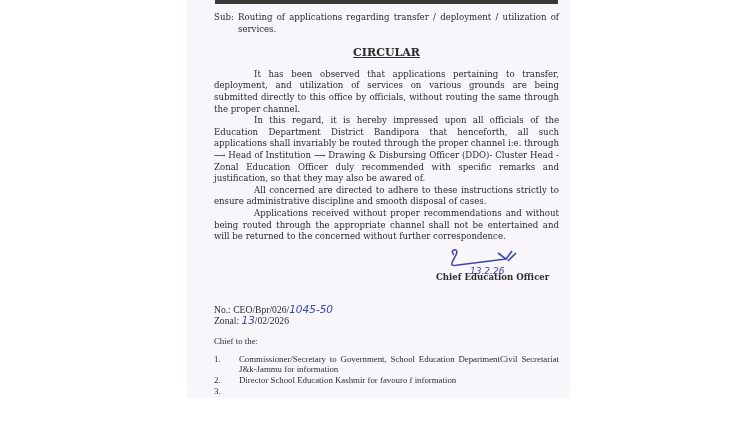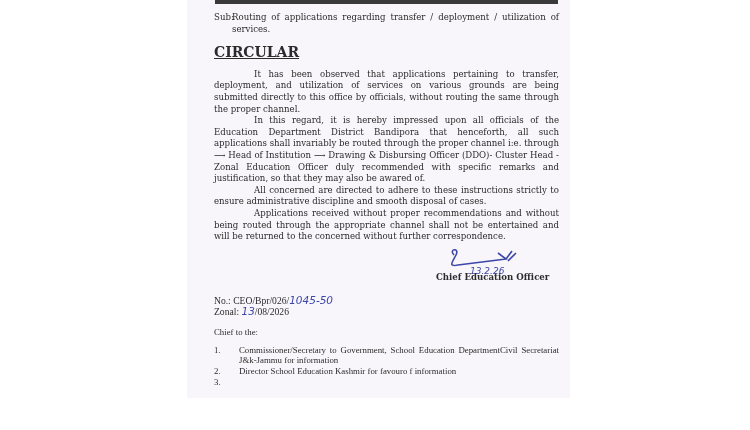--- a/index.html
+++ b/index.html
@@ -17,55 +17,55 @@
     background:#3a3a3a;
   }
   .doc {
     position:absolute; left:27px; top:12px; width:345px;
     color:#2b2b2b; font-size:8.6px; line-height:11.6px;
   }
   .sub { display:flex; }
   .sub-label { width:18px; flex:none; }
   .sub-text { text-align:justify; text-align-last:left; }
   .title {
-    font-weight:bold; text-decoration:underline;
-    margin:12px 0 10px 0; font-size:14px;
+    text-align:center; font-weight:bold; text-decoration:underline;
+    margin:12px 0 10px 0; font-size:11px;
   }
   p { margin:0; text-align:justify; text-indent:40px; }
   .arrow { font-size:8px; }
   .sig {
     position:relative; height:52px;
   }
   .sig-scribble {
     position:absolute; left:232px; top:4px; width:75px; height:30px;
   }
   .sig-title {
     position:absolute; left:222px; top:29px; font-weight:bold; text-align:left; width:118px;
   }
   .sig-place {
     position:absolute; left:222px; top:40px; font-weight:bold; text-align:center; width:118px;
   }
-  .ref { font-family:"Liberation Serif", serif; font-size:9.6px; line-height:11px; margin-top:0; }
+  .ref { font-family:"Liberation Serif", serif; font-size:9.6px; line-height:11px; margin-top:9px; }
   .hand { color:#3c47a8; font-style:italic; font-family:"DejaVu Sans", sans-serif; font-size:10.5px; }
   .copyhead { font-family:"Liberation Serif", serif; font-size:8.8px; margin-top:10px; margin-left:0; }
   ol { list-style:none; padding:0; margin:8px 0 0 0; font-family:"Liberation Serif", serif; font-size:8.8px; line-height:9.8px; }
   li { display:flex; margin-bottom:1px; }
   .num { width:25px; flex:none; }
   .li-text { text-align:justify; text-align-last:left; }
 </style>
 </head>
 <body>
 
 <div class="page">
   <div class="topbar"></div>
   <div class="doc">
 
     <div class="sub">
       <span class="sub-label">Sub:</span>
-      <span class="sub-text" style="margin-left:0">Routing of applications regarding transfer / deployment / utilization of services.</span>
+      <span class="sub-text" style="margin-left:6px">Routing of applications regarding transfer / deployment / utilization of services.</span>
     </div>
 
     <div class="title">CIRCULAR</div>
 
     <p>It has been observed that applications pertaining to transfer, deployment, and utilization of services on various grounds are being submitted directly to this office by officials, without routing the same through the proper channel.</p>
     <p><span>In this regard, it is hereby impressed upon all officials of the Education Department District Bandipora that henceforth, all such applications shall invariably be routed through the proper channel i:e. through </span><span class="arrow">⟶</span><span> Head of Institution </span><span class="arrow">⟶</span><span> Drawing &amp; Disbursing Officer (DDO)- Cluster Head - Zonal Education Officer duly recommended with specific remarks and justification, so that they may also be awared of.</span></p>
     <p>All concerned are directed to adhere to these instructions strictly to ensure administrative discipline and smooth disposal of cases.</p>
     <p>Applications received without proper recommendations and without being routed through the appropriate channel shall not be entertained and will be returned to the concerned without further correspondence.</p>
 
     <div class="sig">
@@ -73,21 +73,21 @@
         <path d="M8 8 C2 2, 14 0, 10 8 C6 16, 2 20, 12 18 L60 12 L52 6 M60 12 L66 4 M62 14 L70 6" fill="none" stroke="#3c47a8" stroke-width="1.6"></path>
         <text x="24" y="27" font-size="9" fill="#3c47a8" font-family="DejaVu Sans, sans-serif" font-style="italic">13.2.26</text>
       </svg>
       <div class="sig-title">Chief Education Officer</div>
     </div>
 
     <div class="ref">
       <span>No.: CEO/Bpr/026/</span><span class="hand">1045-50</span>
     </div>
     <div class="ref" style="margin-top:0">
-      <span>Zonal: </span><span class="hand">13</span><span>/08/2026</span>
+      <span>Zonal: </span><span class="hand">13</span><span>/02/2026</span>
     </div>
 
     <div class="copyhead">Chief to the:</div>
     <ol>
       <li>
         <span class="num">1.</span>
         <span class="li-text">Commissioner/Secretary to Government, School Education DepartmentCivil Secretariat J&amp;k-Jammu for information</span>
       </li>
       <li>
         <span class="num">2.</span>

